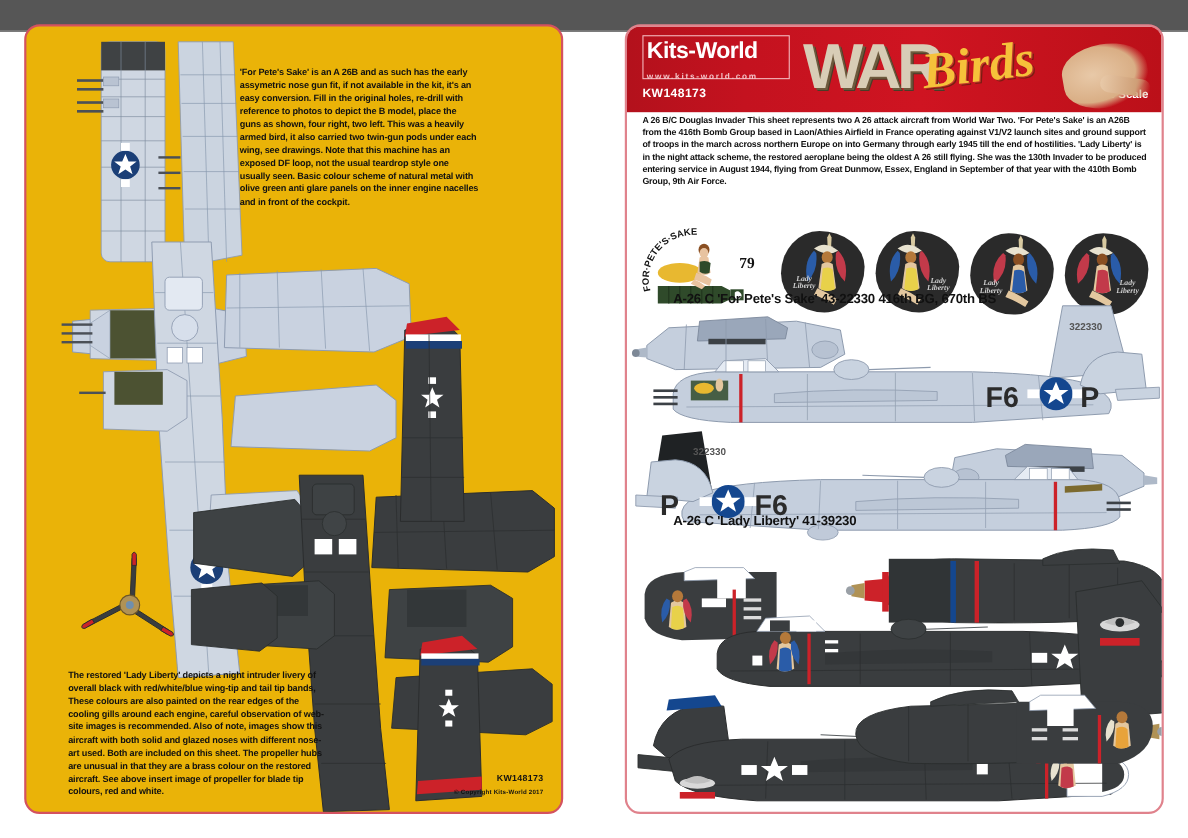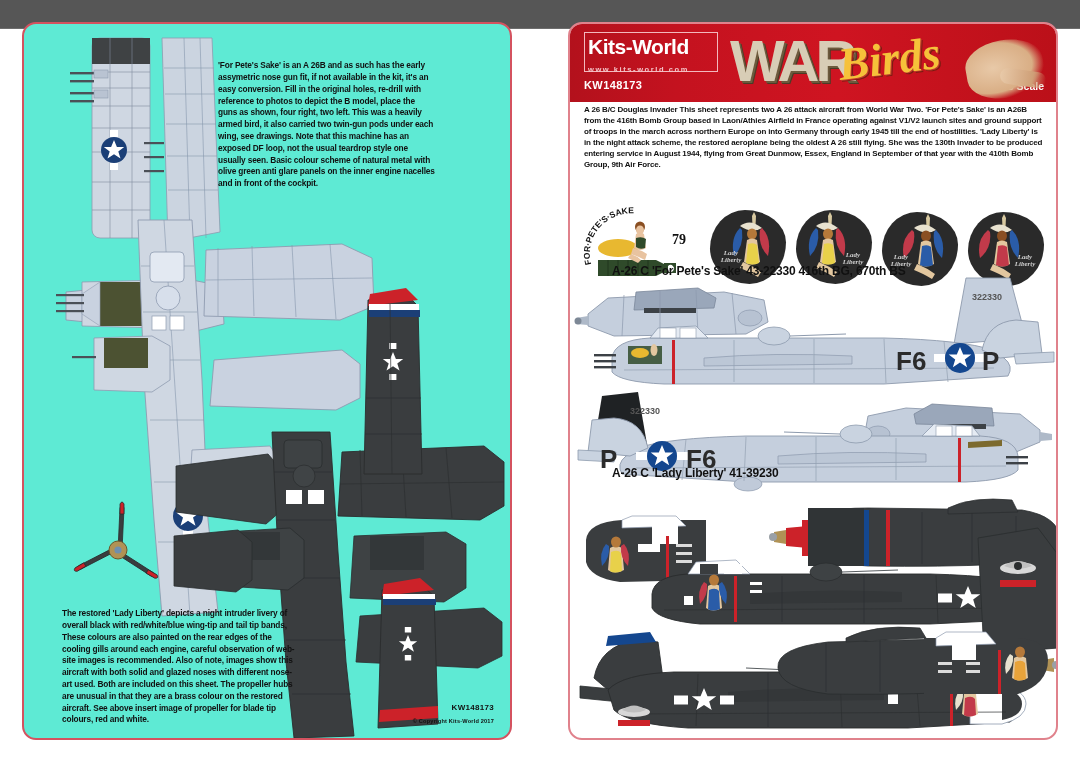--- a/index.html
+++ b/index.html
@@ -12,21 +12,21 @@
   }
   #root{position:absolute;inset:0;background:#fff;}
 
   
   .scanband{position:absolute;left:0;top:0;width:1080px;height:28px;background:#565656;}
   .scanband2{position:absolute;left:0;top:28px;width:1080px;height:1px;background:#6d6d6d;}
 
   
   .sheet-left{
     position:absolute;left:22px;top:22px;width:490px;height:718px;
-    background:#5eead4;border:2px solid #d4525f;border-radius:14px;
+    background:#eab308;border:2px solid #d4525f;border-radius:14px;
     box-sizing:border-box;overflow:hidden;
   }
 
   
   .sheet-right{
     position:absolute;left:568px;top:22px;width:490px;height:718px;
     background:#fff;border:2px solid #e0828c;border-radius:14px;
     box-sizing:border-box;overflow:hidden;
   }
 

